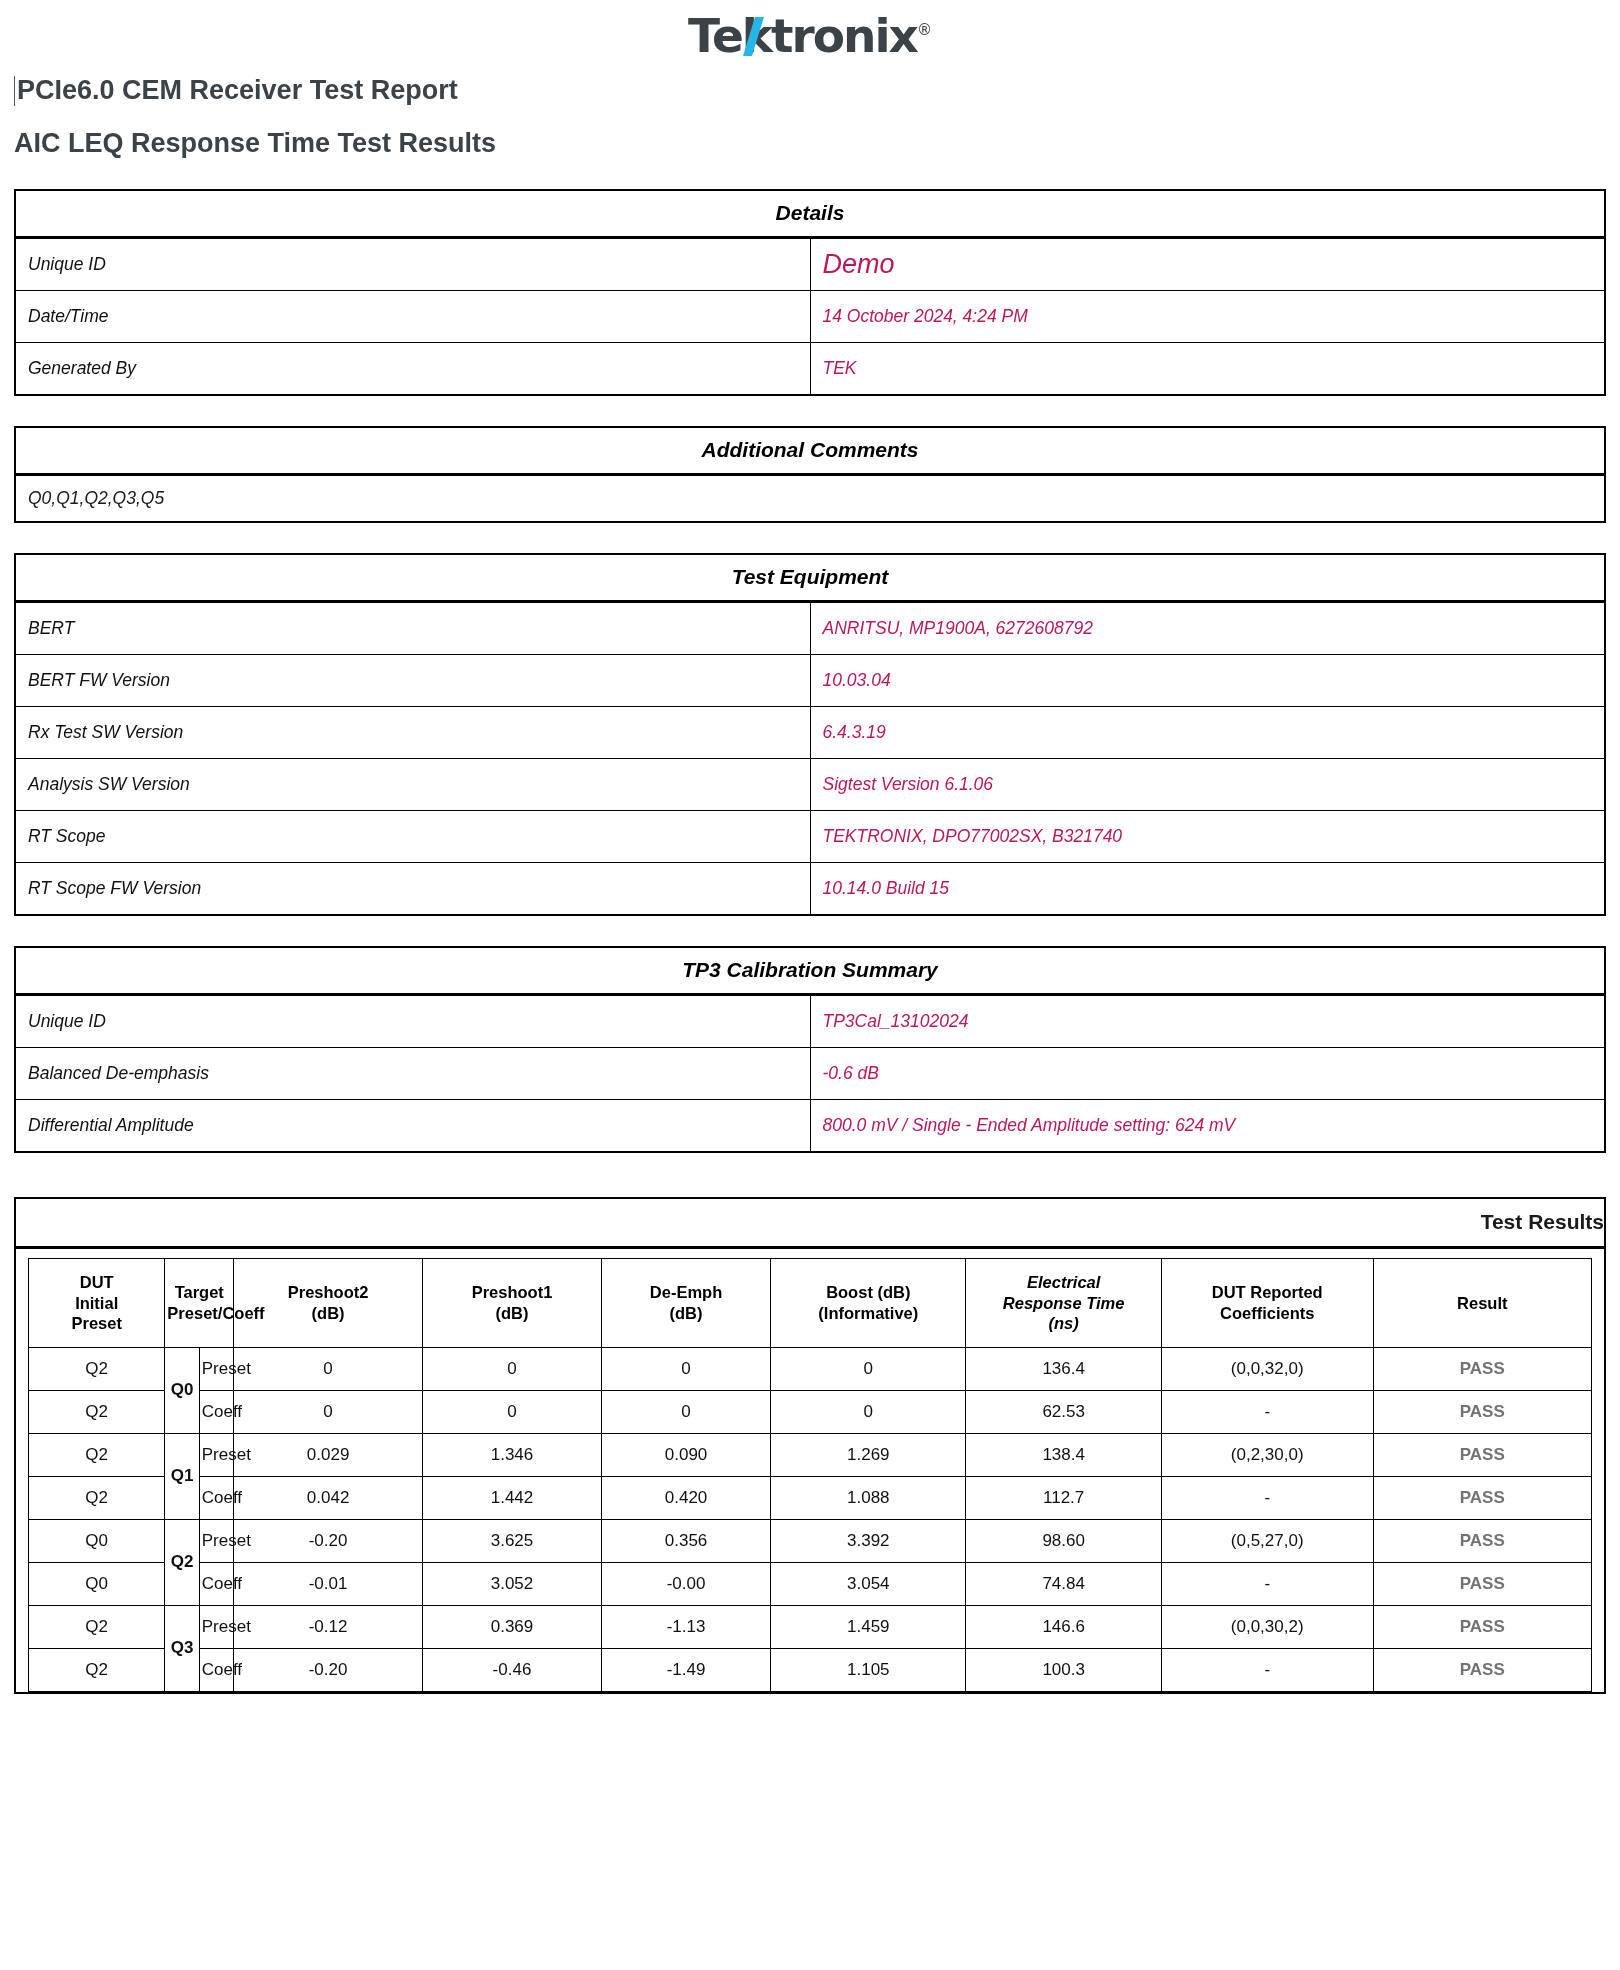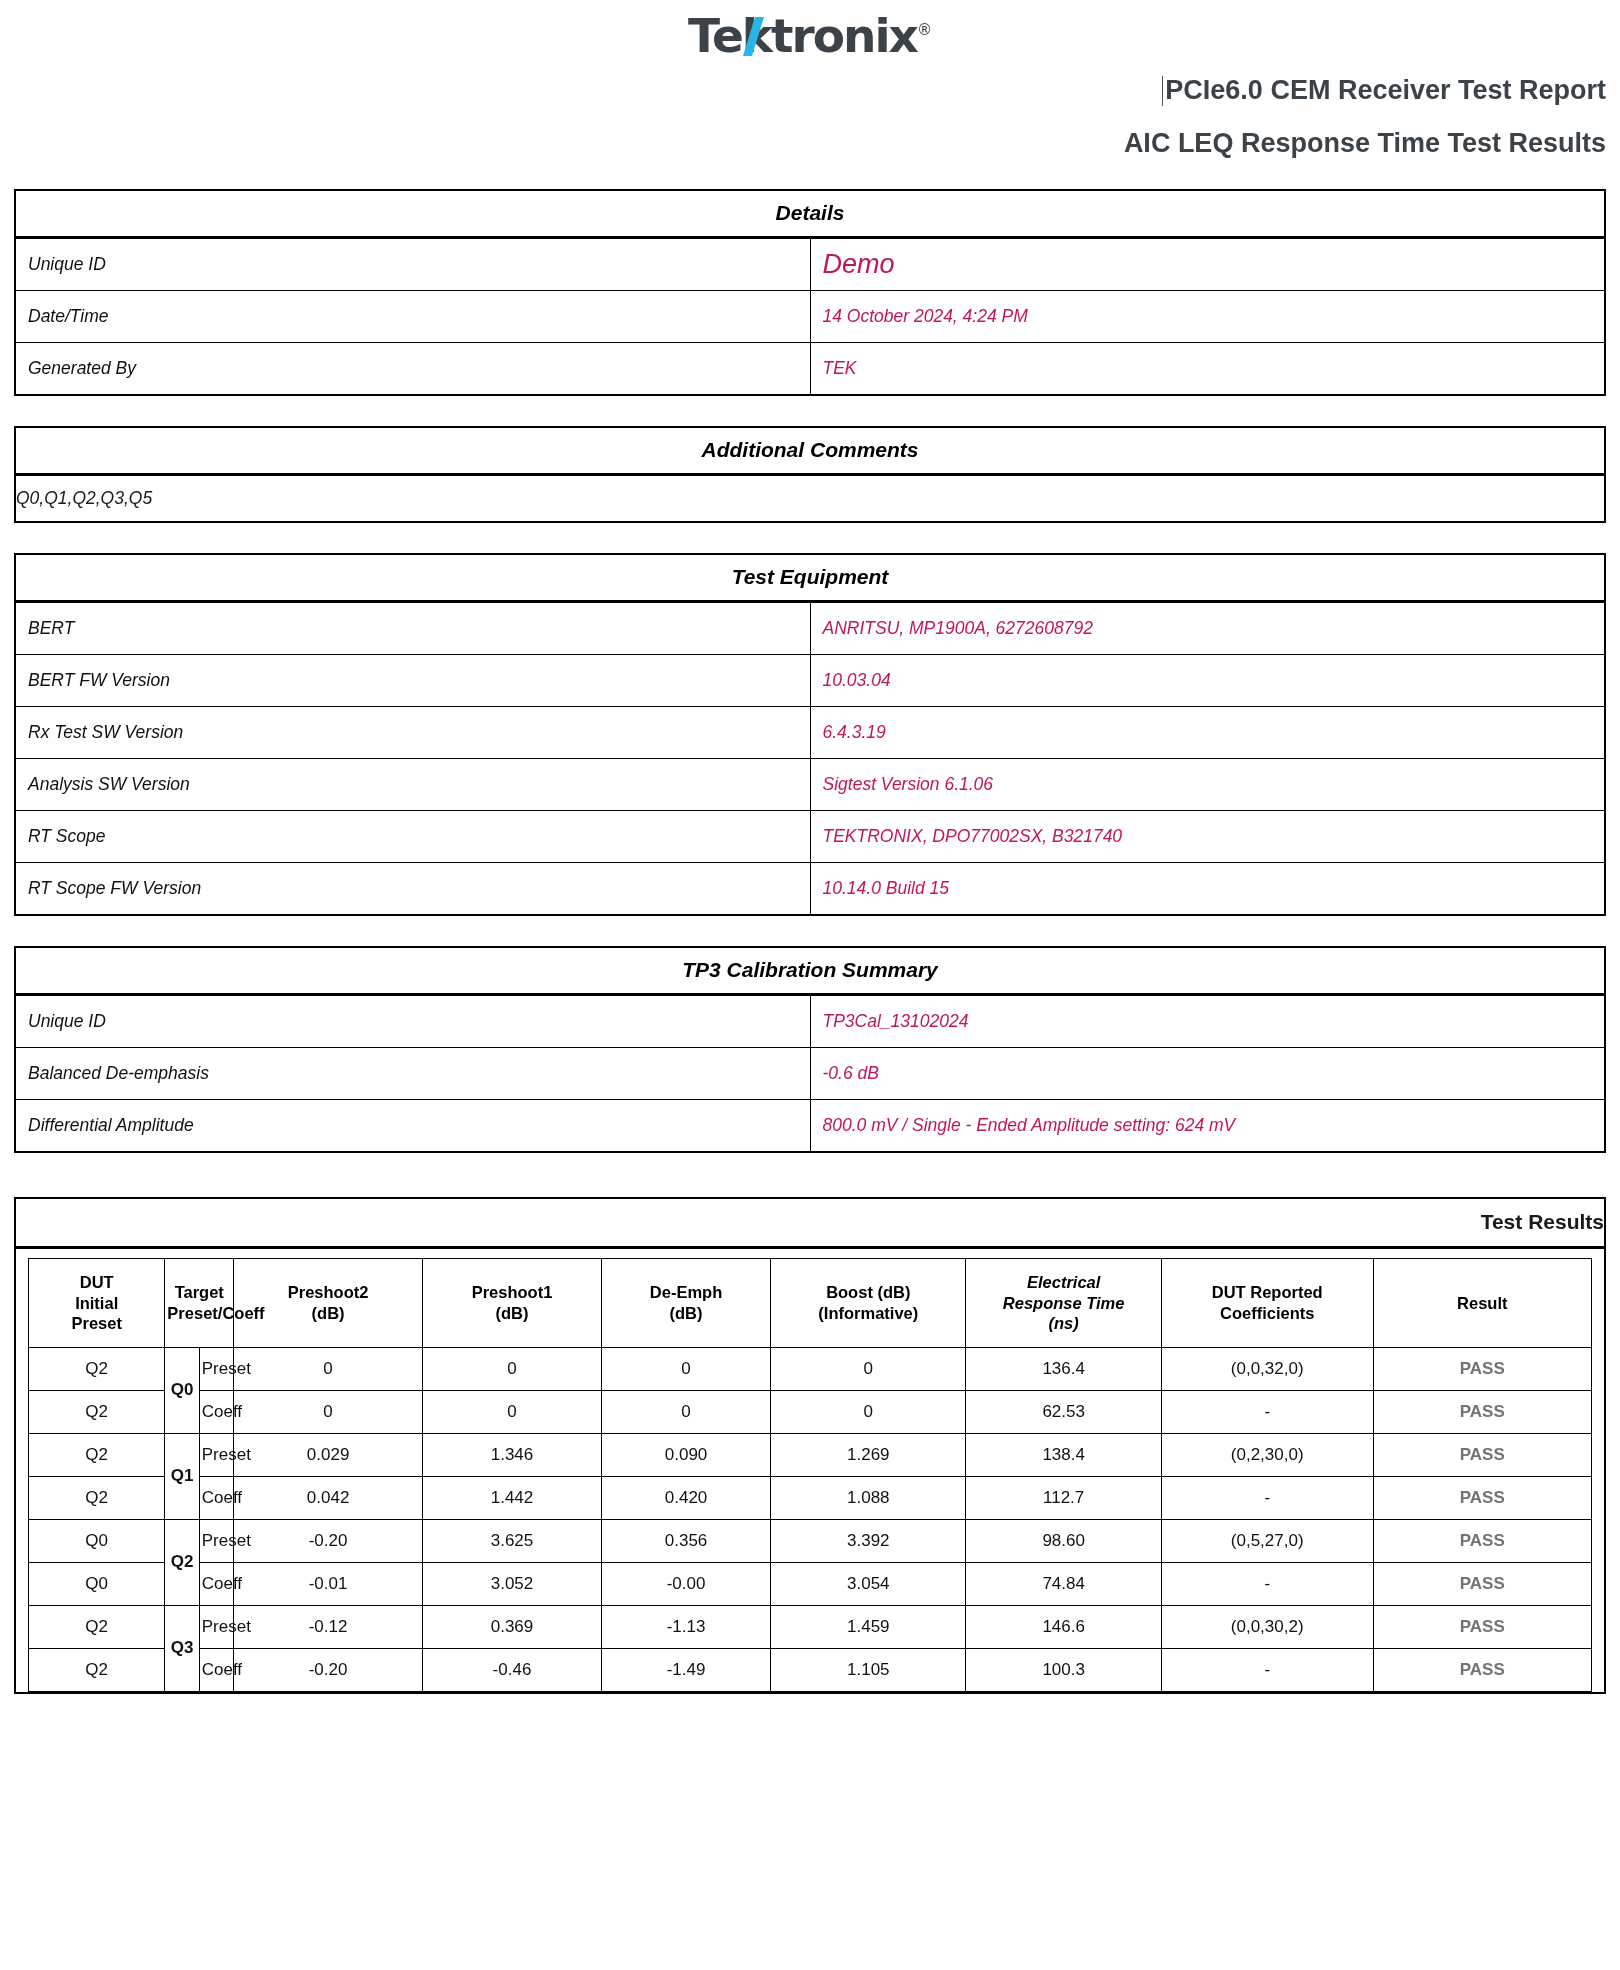--- a/index.html
+++ b/index.html
@@ -50,21 +50,21 @@
     top: 5px;
     width: 9px;
     height: 39px;
     background: #27b4e6;
     transform: skewX(-17deg);
     pointer-events: none;
   }
 
   
   .title1, .title2 {
-    text-align: right;
+    text-align: left;
     font-weight: bold;
     color: #3b4248;
     font-family: "Liberation Sans", sans-serif;
   }
   .title1 {
     font-size: 27px;
     margin: 14px 0 0 0;
     position: relative;
   }
   .title1 .caret {
@@ -117,21 +117,21 @@
     color: #be185d;
     border-right: none;
   }
   .sect .val.big {
     font-size: 27px;
     padding-top: 9px;
     padding-bottom: 9px;
   }
   .sect .fullrow {
     font-size: 17.5px;
-    padding: 12px 0 12px 0;
+    padding: 12px 0 12px 12px;
     border-left: none;
     border-right: none;
     border-bottom: none;
   }
 
   
   .results-outer {
     margin-top: 44px;
     border: 2px solid #000;
     width: 100%;

